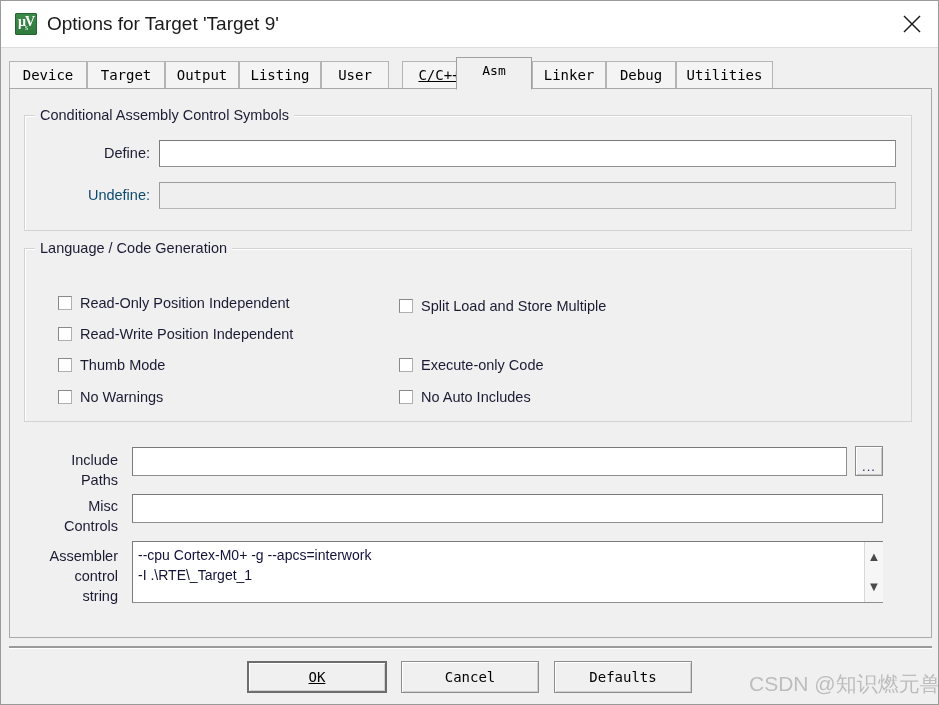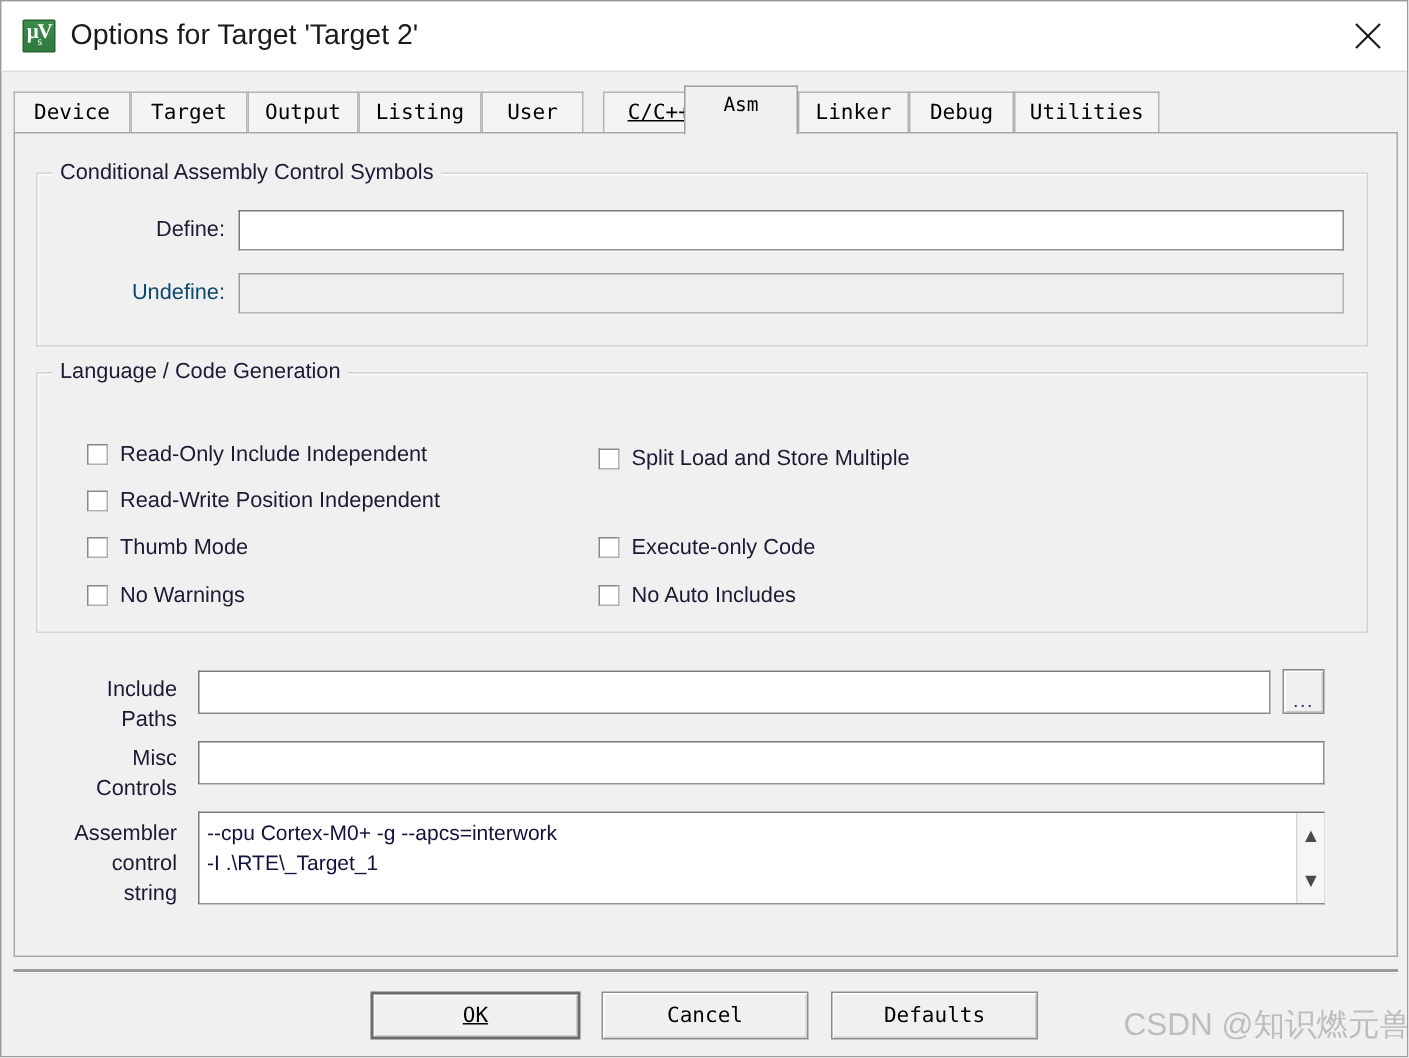--- a/index.html
+++ b/index.html
@@ -293,21 +293,21 @@
 </head>
 <body>
 
 <div id="app">
 
   <div class="titlebar">
     <div class="title-icon">
       <div class="glyph">µV</div>
       <div class="glyph-sub">s</div>
     </div>
-    <div class="title-text">Options for Target 'Target 2'</div>
+    <div class="title-text">Options for Target 'Target 9'</div>
     <div class="close-btn">
       <svg width="18" height="18" viewBox="0 0 18 18" aria-hidden="true">
         <line x1="1" y1="1" x2="17" y2="17" stroke="#1a1a1a" stroke-width="1.4"></line>
         <line x1="17" y1="1" x2="1" y2="17" stroke="#1a1a1a" stroke-width="1.4"></line>
       </svg>
     </div>
   </div>
 
   <div class="tabstrip">
     <div class="tab" style="left:0px;   width:78px;">Device</div>
@@ -332,21 +332,21 @@
 
       <div class="lbl right dim" style="left:20px; top:70px; width:105px;">Undefine:</div>
       <div class="field disabled" style="left:134px; top:66px; width:737px; height:27px;"></div>
     </div>
 
     <div class="group" style="left:14px; top:159px; width:888px; height:174px;padding-left:32px;">
       <div class="legend">Language / Code Generation</div>
 
       <div class="cbrow" style="left:33px; top:45px;">
         <span class="cbbox"></span>
-        <span class="cblabel">Read-Only Include Independent</span>
+        <span class="cblabel">Read-Only Position Independent</span>
       </div>
       <div class="cbrow" style="left:33px; top:76px;">
         <span class="cbbox"></span>
         <span class="cblabel">Read-Write Position Independent</span>
       </div>
       <div class="cbrow" style="left:33px; top:107px;">
         <span class="cbbox"></span>
         <span class="cblabel">Thumb Mode</span>
       </div>
       <div class="cbrow" style="left:33px; top:139px;">

